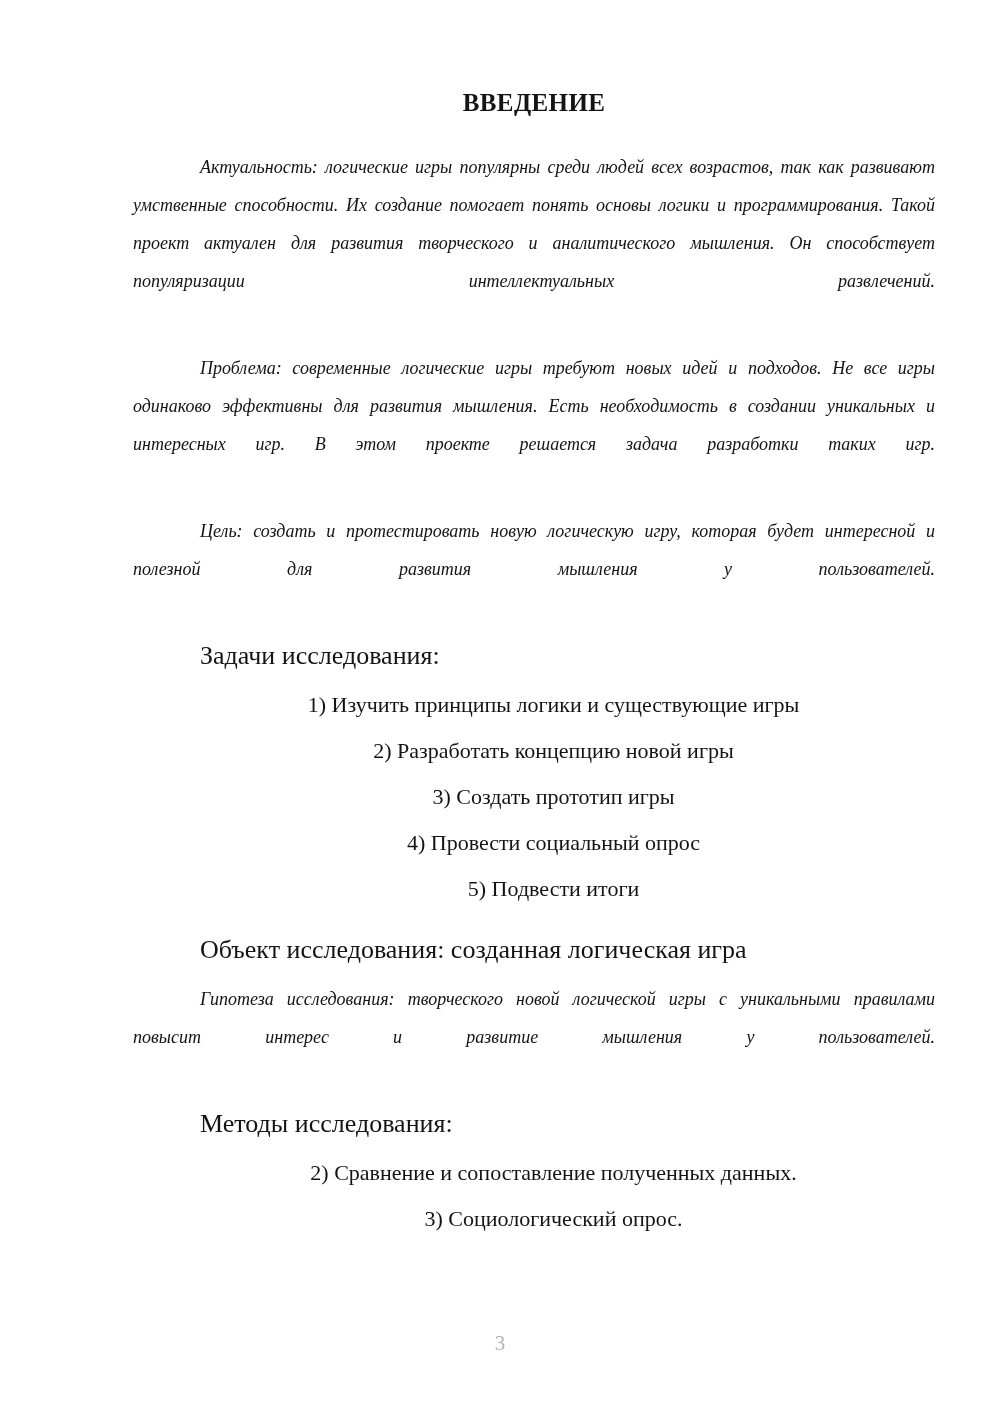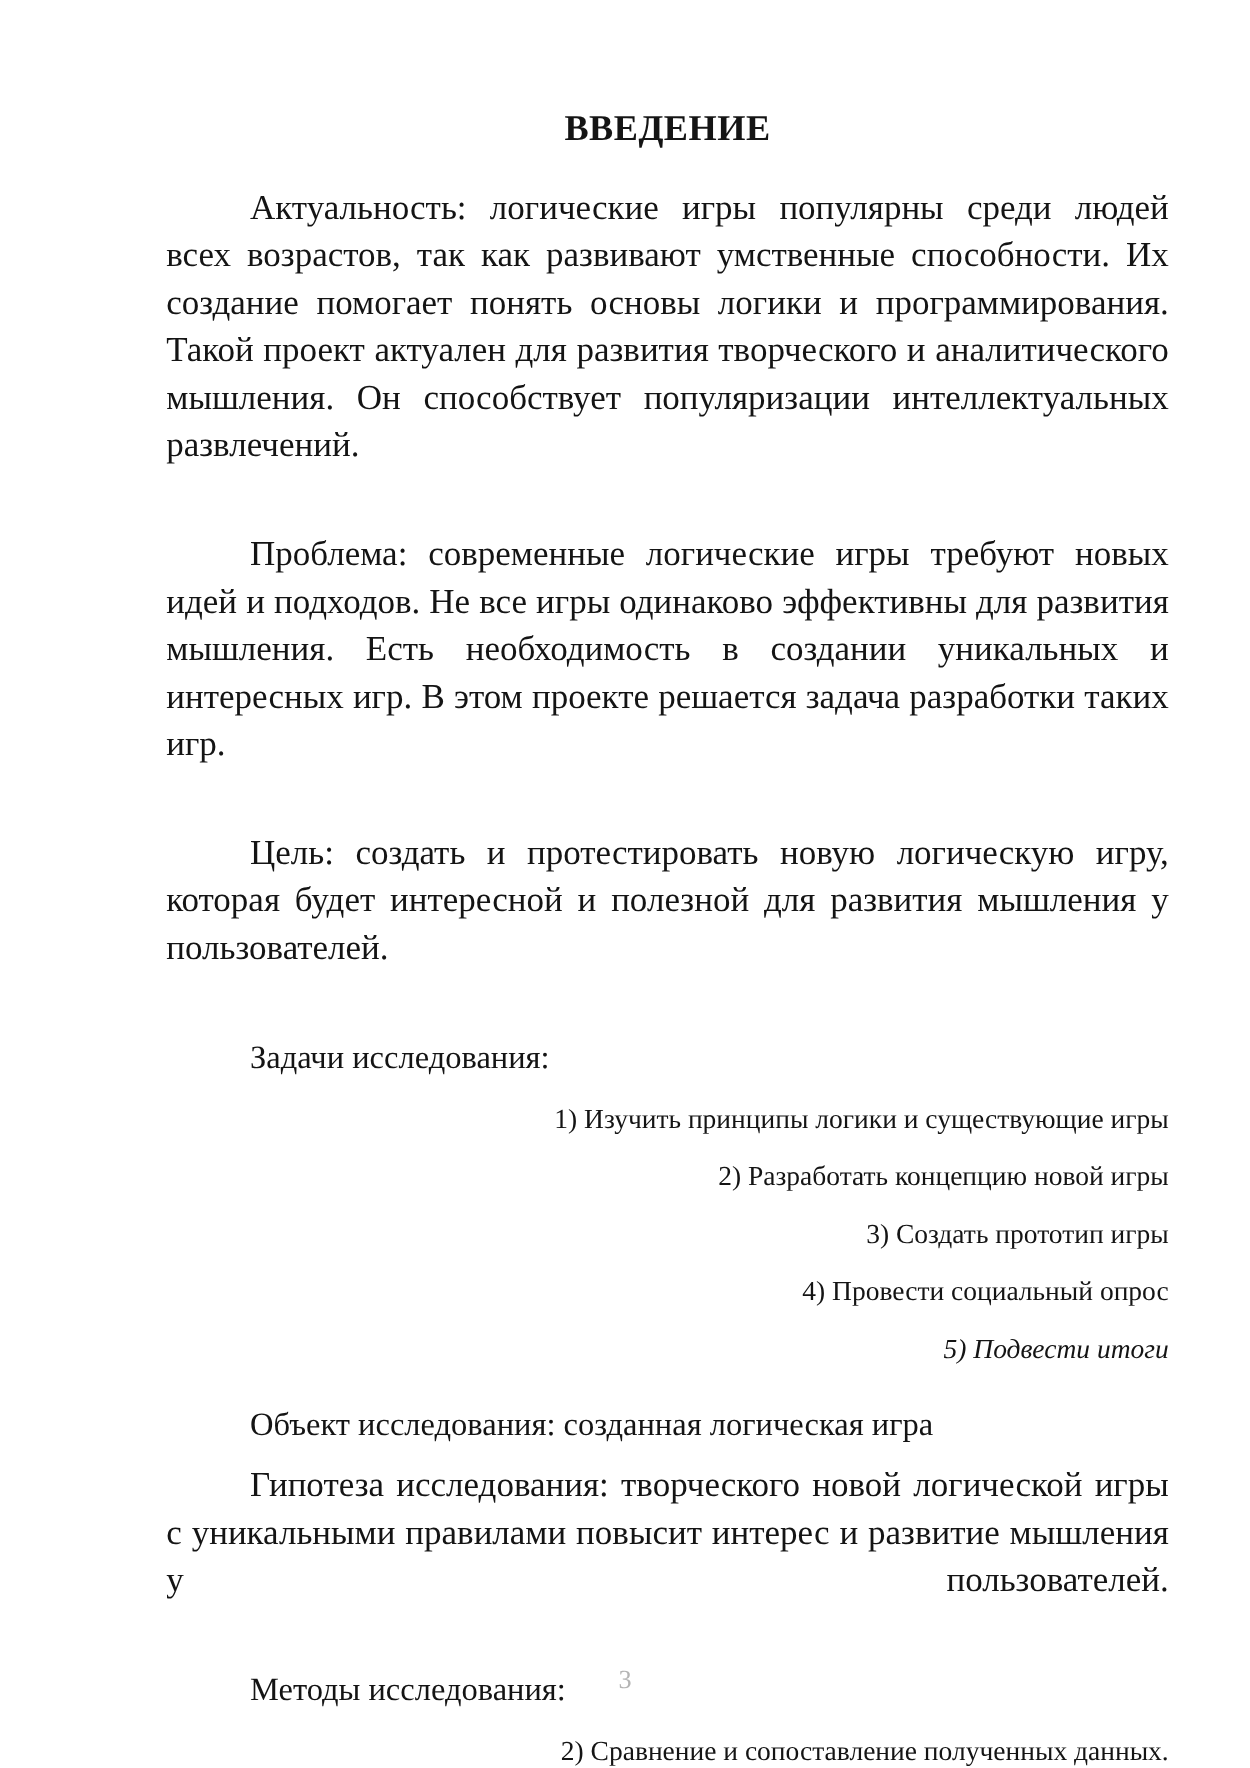--- a/index.html
+++ b/index.html
@@ -22,36 +22,37 @@
 
   
   #content {
     position: absolute;
     left: 133px;
     top: 88px;
     width: 802px;
   }
 
   .doc-heading {
-    font-size: 29px;
+    font-size: 25px;
     font-weight: bold;
     text-align: center;
     letter-spacing: 0.4px;
     line-height: 30px;
     margin: 0 0 30px 0;
   }
 
   .para {
-    font-size: 28px;
+    font-size: 18px;
     line-height: 38px;
     text-align: justify;
     text-justify: inter-word;
     text-indent: 67px;
     margin: 0 0 11px 0;
     hyphens: none;
+    font-style: italic;
   }
 
   
   .para::after {
     content: "";
     display: inline-block;
     width: 100%;
   }
 
   .label-line {
@@ -66,24 +67,24 @@
     list-style: none;
     margin: 0 0 11px 0;
     padding: 0;
   }
 
   .list li {
     font-size: 22px;
     line-height: 38px;
     padding-left: 39px;
     margin-bottom: 8px;
-    text-align: right;
+    text-align: center;
   }
 
-  .list li:last-child { margin-bottom: 0; font-style: italic; }
+  .list li:last-child { margin-bottom: 0; }
 
   .spacer-sm { height: 12px; }
 
   #page-number {
     position: absolute;
     left: 0;
     right: 0;
     top: 1330px;
     text-align: center;
     font-size: 21px;

